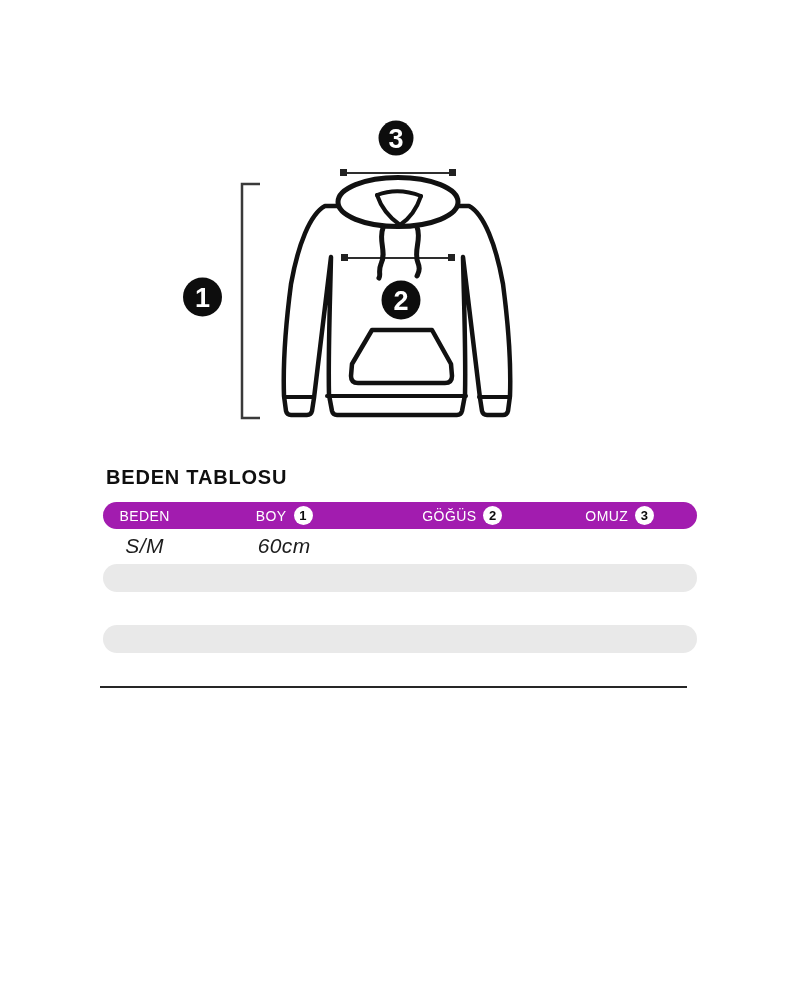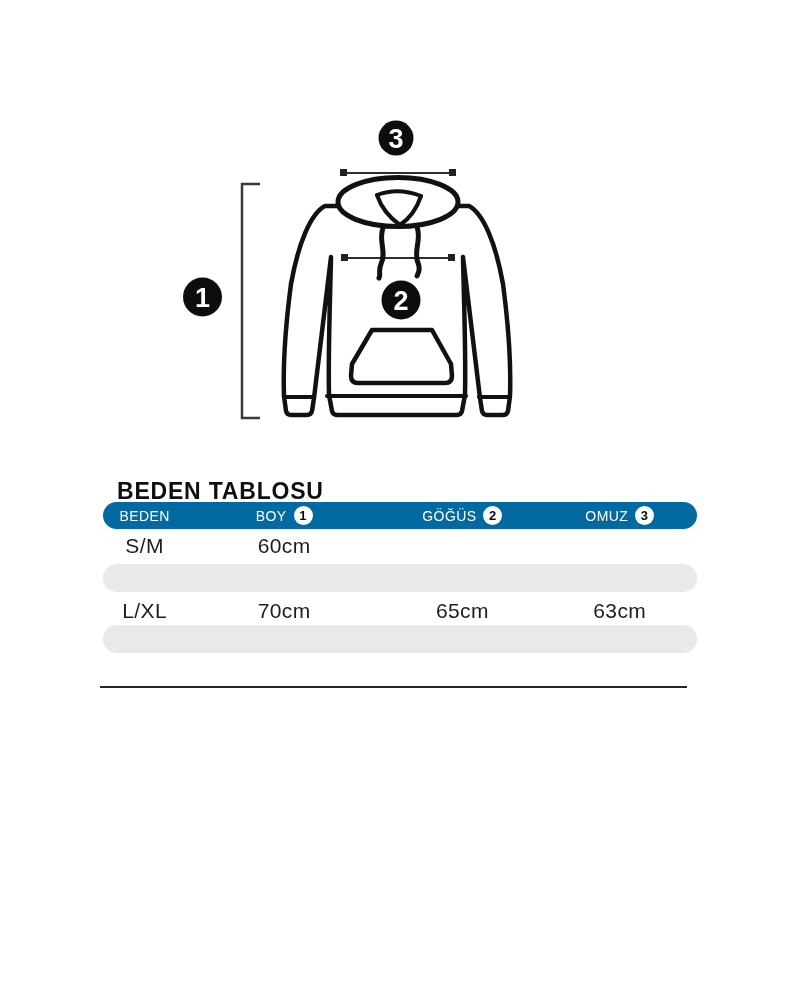--- a/index.html
+++ b/index.html
@@ -3,39 +3,39 @@
 <meta charset="utf-8">
 <style>
   html,body { margin:0; padding:0; background:#ffffff; }
   .canvas {
     position:relative; width:800px; height:1000px; background:#ffffff;
     font-family:"Liberation Sans", sans-serif; overflow:hidden;
   }
   .diagram-svg { position:absolute; left:160px; top:112px; width:420px; height:330px; }
 
   .table-title {
-    position:absolute; left:117px; top:466px;
-    font-size:23px; font-weight:800; letter-spacing:0.8px; color:#0f0f0f;margin-top:12px;
+    position:absolute; left:106px; top:466px;
+    font-size:20px; font-weight:800; letter-spacing:0.8px; color:#0f0f0f;
   }
   .hdr {
     position:absolute; left:103px; top:502px; width:594px; height:27px;
-    background:#0369a1; border-radius:14px;
+    background:#a21caf; border-radius:14px;
     display:grid; grid-template-columns:14% 33% 27% 26%; align-items:center;
     color:#ffffff; font-size:14px; letter-spacing:0.4px;
   }
   .hdr-cell { display:flex; justify-content:center; align-items:center; gap:7px; white-space:nowrap; }
   .marker-dot {
     width:19px; height:19px; border-radius:50%; background:#ffffff; color:#0a0a0a;
     font-size:13px; font-weight:bold; display:flex; align-items:center; justify-content:center;
     flex:0 0 auto;
   }
   .data-row {
     position:absolute; left:103px; width:594px; height:29px;
     display:grid; grid-template-columns:14% 33% 27% 26%; align-items:center;
-    text-align:center; font-size:21px; color:#1d1d1d; letter-spacing:0.4px;
+    text-align:center; font-size:21px; color:#1d1d1d; letter-spacing:0.4px;font-style:italic;
   }
   .row-1 { top:531px; }
   .row-2 { top:596px; }
   .stripe {
     position:absolute; left:103px; width:594px; height:28px;
     background:#e9e9e9; border-radius:14px;
   }
   .stripe-1 { top:564px; }
   .stripe-2 { top:625px; }
   .divider { position:absolute; left:100px; top:686px; width:587px; height:2px; background:#262626; }
@@ -140,24 +140,18 @@
     </div>
   </div>
 
   <div class="data-row row-1">
     <div>S/M</div>
     <div>60cm</div>
   </div>
 
   <div class="stripe stripe-1"></div>
 
-  <div class="data-row row-2">
-    <div>L/XL</div>
-    <div>70cm</div>
-    <div>65cm</div>
-    <div>63cm</div>
-  </div>
 
   <div class="stripe stripe-2"></div>
 
   <div class="divider"></div>
 
 </div>
 
 </body></html>

